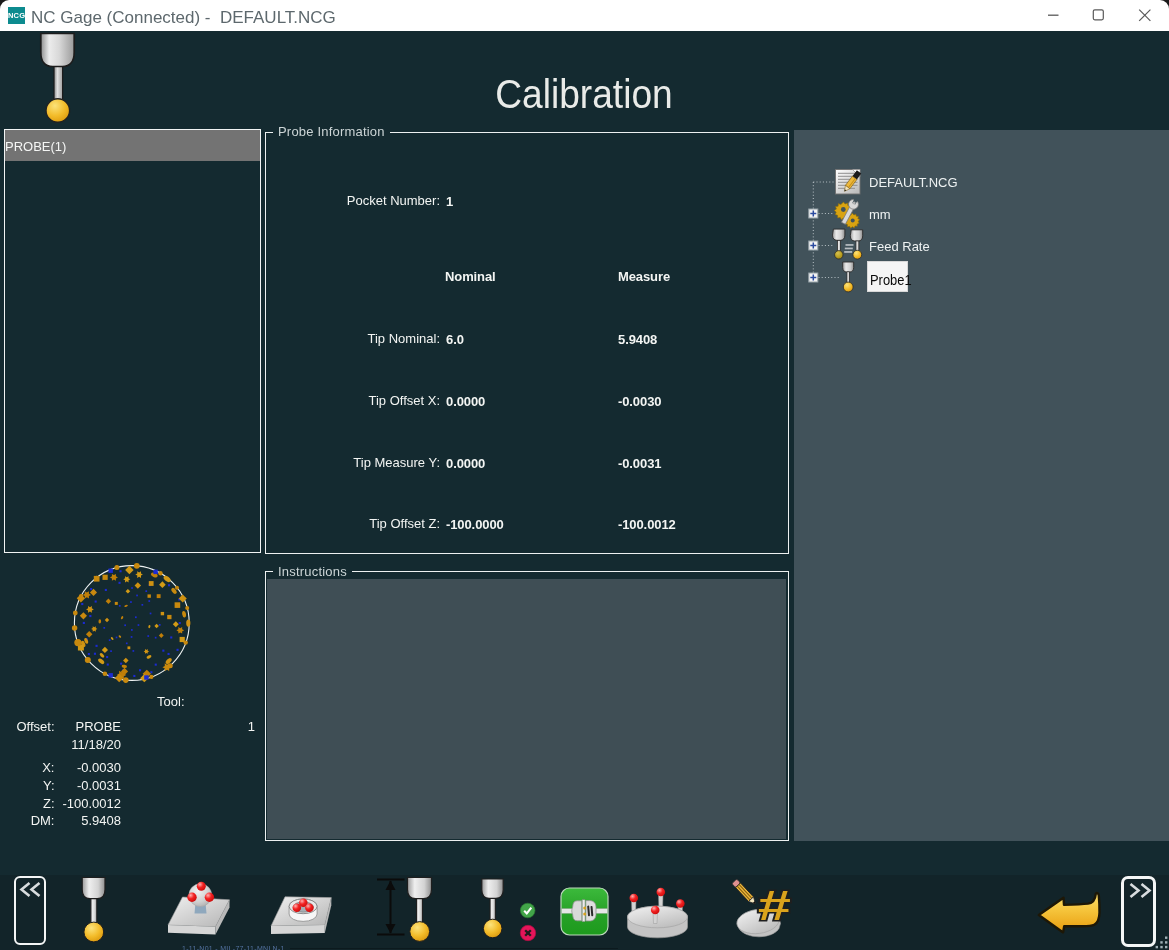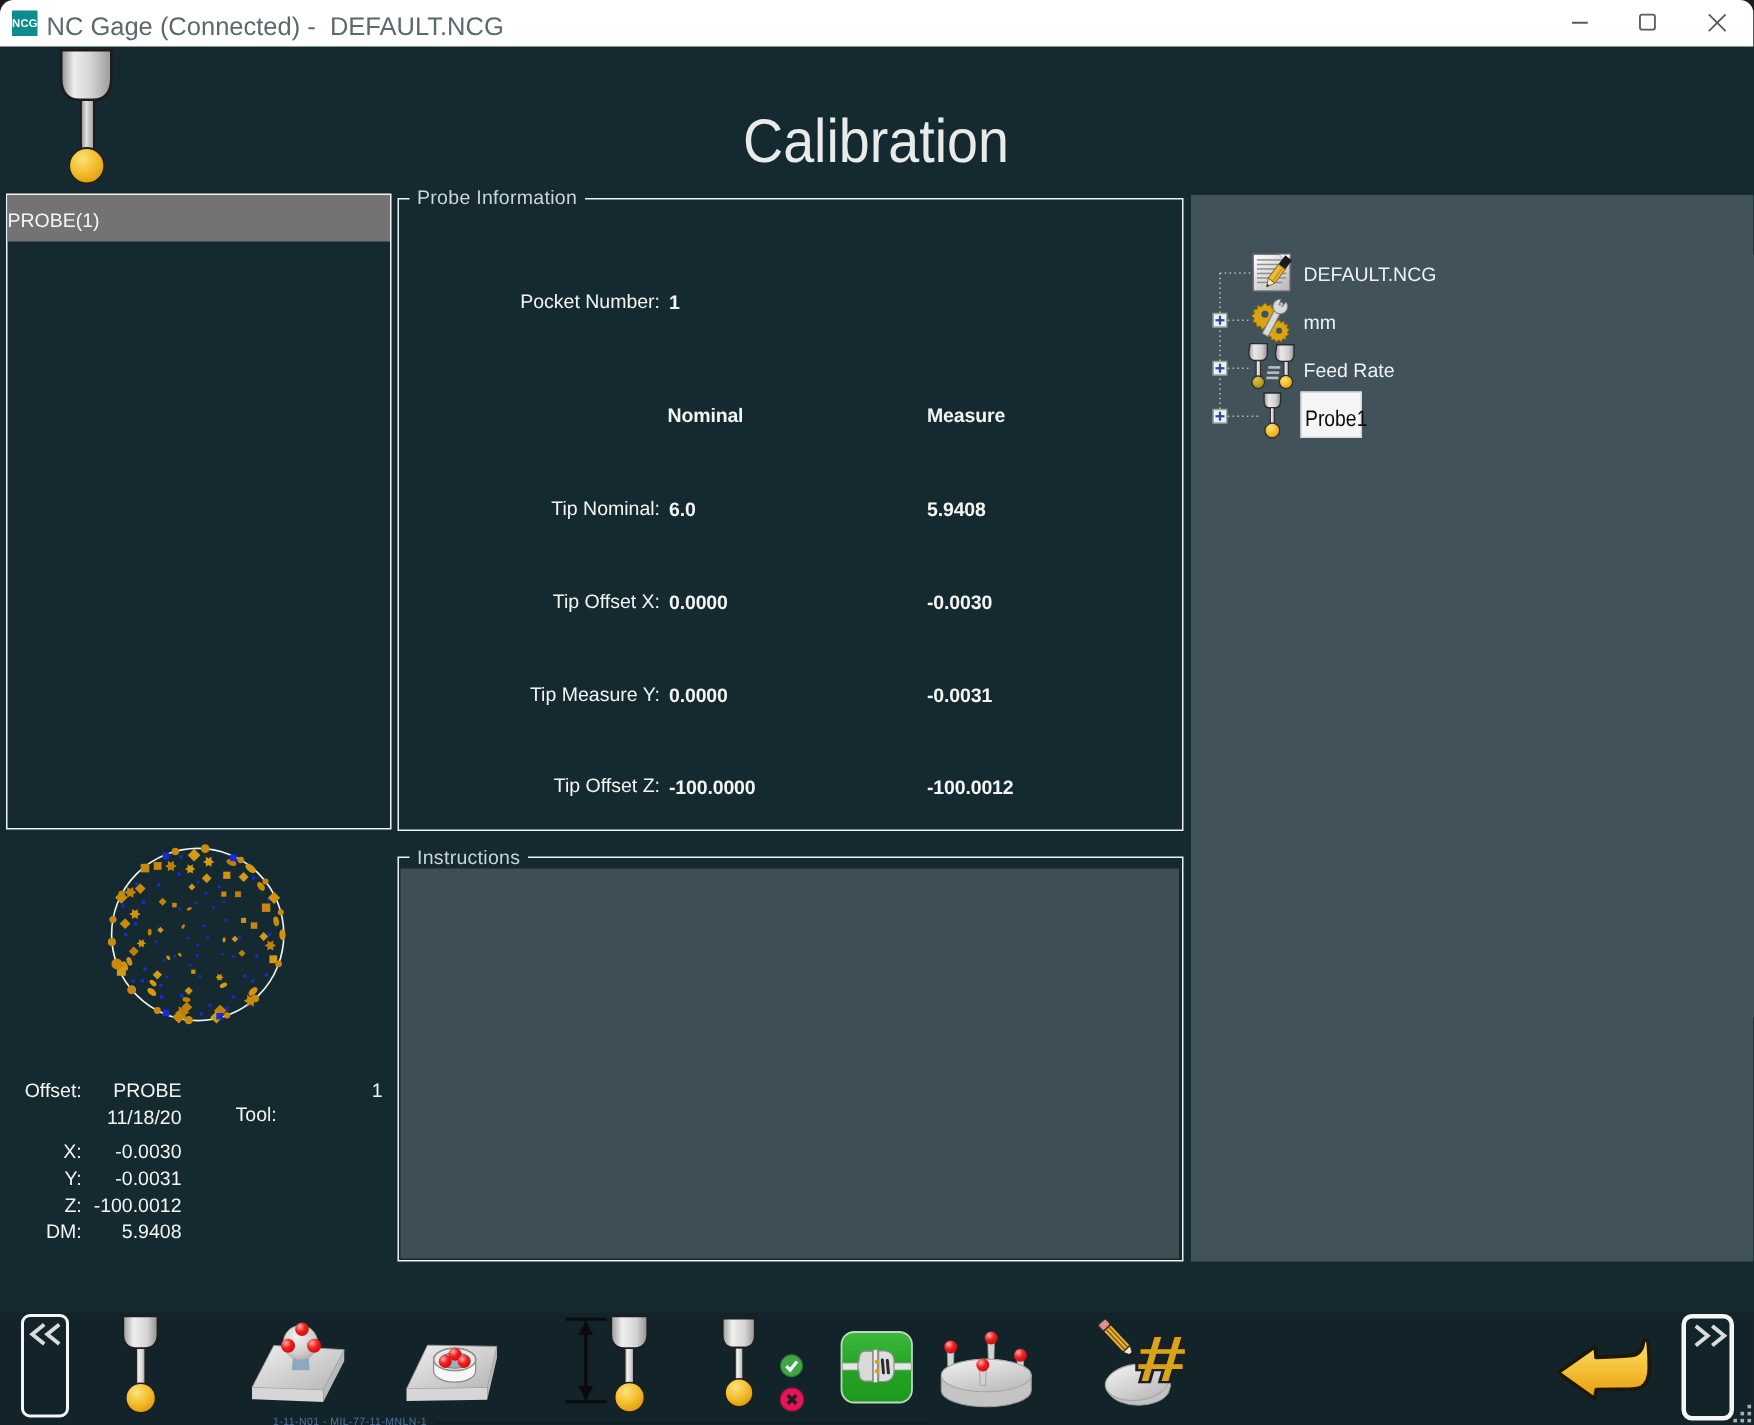--- a/index.html
+++ b/index.html
@@ -73,21 +73,21 @@
 <div class="ra" style="left:264px;top:517px;width:176px">Tip Offset Z:</div>
 <div class="b abs" style="left:446px;top:517px">-100.0000</div>
 <div class="b abs" style="left:618px;top:517px">-100.0012</div>
 
 <div class="gb" style="left:264.5px;top:571px;width:524px;height:270px"></div>
 <div class="gt" style="left:273px;top:563.5px">Instructions</div>
 <div class="abs" style="left:266.5px;top:578.5px;width:519.5px;height:260px;background:#3f4e55"></div>
 
 <div class="ra" style="left:0;top:720px;width:54.5px">Offset:</div>
 <div class="ra" style="left:0;top:720px;width:121px">PROBE</div>
-<div class="ra" style="left:0;top:736px;width:184.5px">Tool:</div>
+<div class="ra" style="left:0;top:695px;width:184.5px">Tool:</div>
 <div class="ra" style="left:0;top:720px;width:255px">1</div>
 <div class="ra" style="left:0;top:738px;width:121px">11/18/20</div>
 <div class="ra" style="left:0;top:761px;width:54.5px">X:</div>
 <div class="ra" style="left:0;top:761px;width:121px">-0.0030</div>
 <div class="ra" style="left:0;top:779px;width:54.5px">Y:</div>
 <div class="ra" style="left:0;top:779px;width:121px">-0.0031</div>
 <div class="ra" style="left:0;top:796.5px;width:54.5px">Z:</div>
 <div class="ra" style="left:0;top:796.5px;width:121px">-100.0012</div>
 <div class="ra" style="left:0;top:814px;width:54.5px">DM:</div>
 <div class="ra" style="left:0;top:814px;width:121px">5.9408</div>

